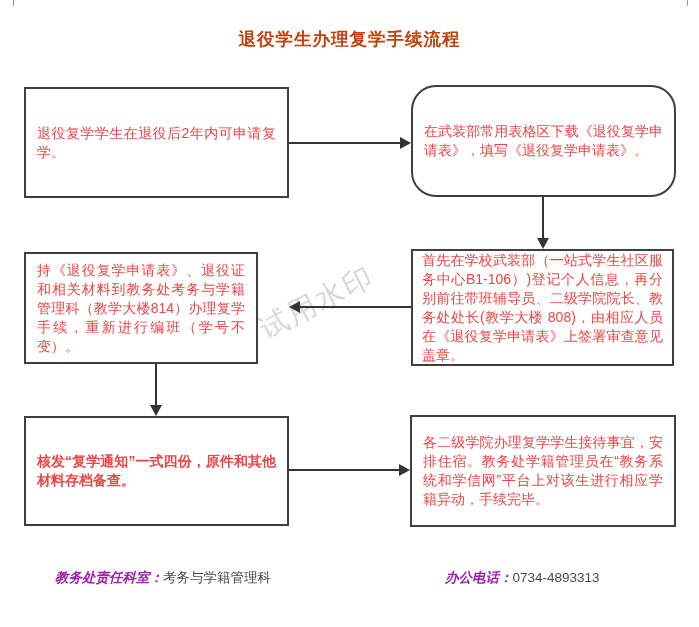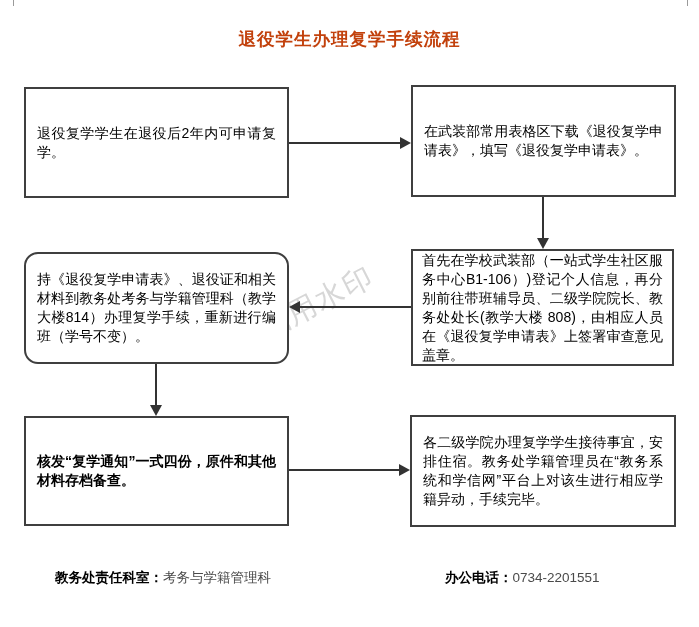--- a/index.html
+++ b/index.html
@@ -8,41 +8,41 @@
     font-family:"Liberation Sans","DejaVu Sans",sans-serif;
     color:#4a4a4a;
   }
   .page-title{
     position:absolute;left:0;top:27px;width:699px;text-align:center;
     font-size:17.5px;font-weight:bold;color:#c2410c;letter-spacing:1px;
   }
   .flow-box{
     position:absolute;box-sizing:border-box;border:2px solid #3f3f3f;background:#fff;
     display:flex;align-items:center;padding:4px 11px;
-    font-size:14px;line-height:19px;color:#000000;text-align:justify;
+    font-size:14px;line-height:19px;color:#ef4444;text-align:justify;
   }
   .box1{left:24px;top:87px;width:265px;height:111px;}
-  .box2{left:411px;top:85px;width:265px;height:112px;}
+  .box2{left:411px;top:85px;width:265px;height:112px;border-radius:25px;}
   .box3{left:411px;top:249px;width:263px;height:117px;padding:4px 9px;}
-  .box4{left:24px;top:252px;width:265px;height:112px;border-radius:14px;}
+  .box4{left:24px;top:252px;width:234px;height:112px;}
   .box5{left:24px;top:416px;width:265px;height:110px;font-weight:bold;}
   .box6{left:410px;top:415px;width:266px;height:112px;}
   .hline{position:absolute;height:2px;background:#333;}
   .vline{position:absolute;width:2px;background:#333;}
   .head-right{position:absolute;width:0;height:0;border-top:6px solid transparent;border-bottom:6px solid transparent;border-left:11px solid #333;}
   .head-left{position:absolute;width:0;height:0;border-top:6px solid transparent;border-bottom:6px solid transparent;border-right:11px solid #333;}
   .head-down{position:absolute;width:0;height:0;border-left:6px solid transparent;border-right:6px solid transparent;border-top:11px solid #333;}
   .watermark{
     position:absolute;left:255px;top:283px;font-size:29px;color:#d7d7d7;
     transform:rotate(-27deg);white-space:nowrap;letter-spacing:2px;pointer-events:none;
   }
   .footer-col{position:absolute;top:567px;font-size:13.5px;line-height:21px;color:#4a4a4a;}
   .footer-left{left:55px;}
   .footer-right{left:445px;}
-  .footer-line b{color:#000000;font-weight:bold;}
+  .footer-line b{color:#a21caf;font-weight:bold;font-style:italic;}
   .top-tick{position:absolute;top:0;width:1px;height:6px;background:#9a9a9a;}
 </style>
 </head>
 <body>
 
 <div id="canvas">
 
   <div class="top-tick" style="left:13px;"></div>
   <div class="top-tick" style="left:687px;"></div>
 
@@ -94,16 +94,16 @@
   <div>
     <div class="hline" style="left:289px;top:469px;width:110px;"></div>
     <div class="head-right" style="left:399px;top:464px;"></div>
   </div>
 
   <div class="footer-col footer-left">
     <div class="footer-line"><b>教务处责任科室：</b><span>考务与学籍管理科</span></div>
   </div>
 
   <div class="footer-col footer-right">
-    <div class="footer-line"><b>办公电话：</b><span>0734-2201551</span></div>
+    <div class="footer-line"><b>办公电话：</b><span>0734-4893313</span></div>
   </div>
 
 </div>
 
 </body></html>

